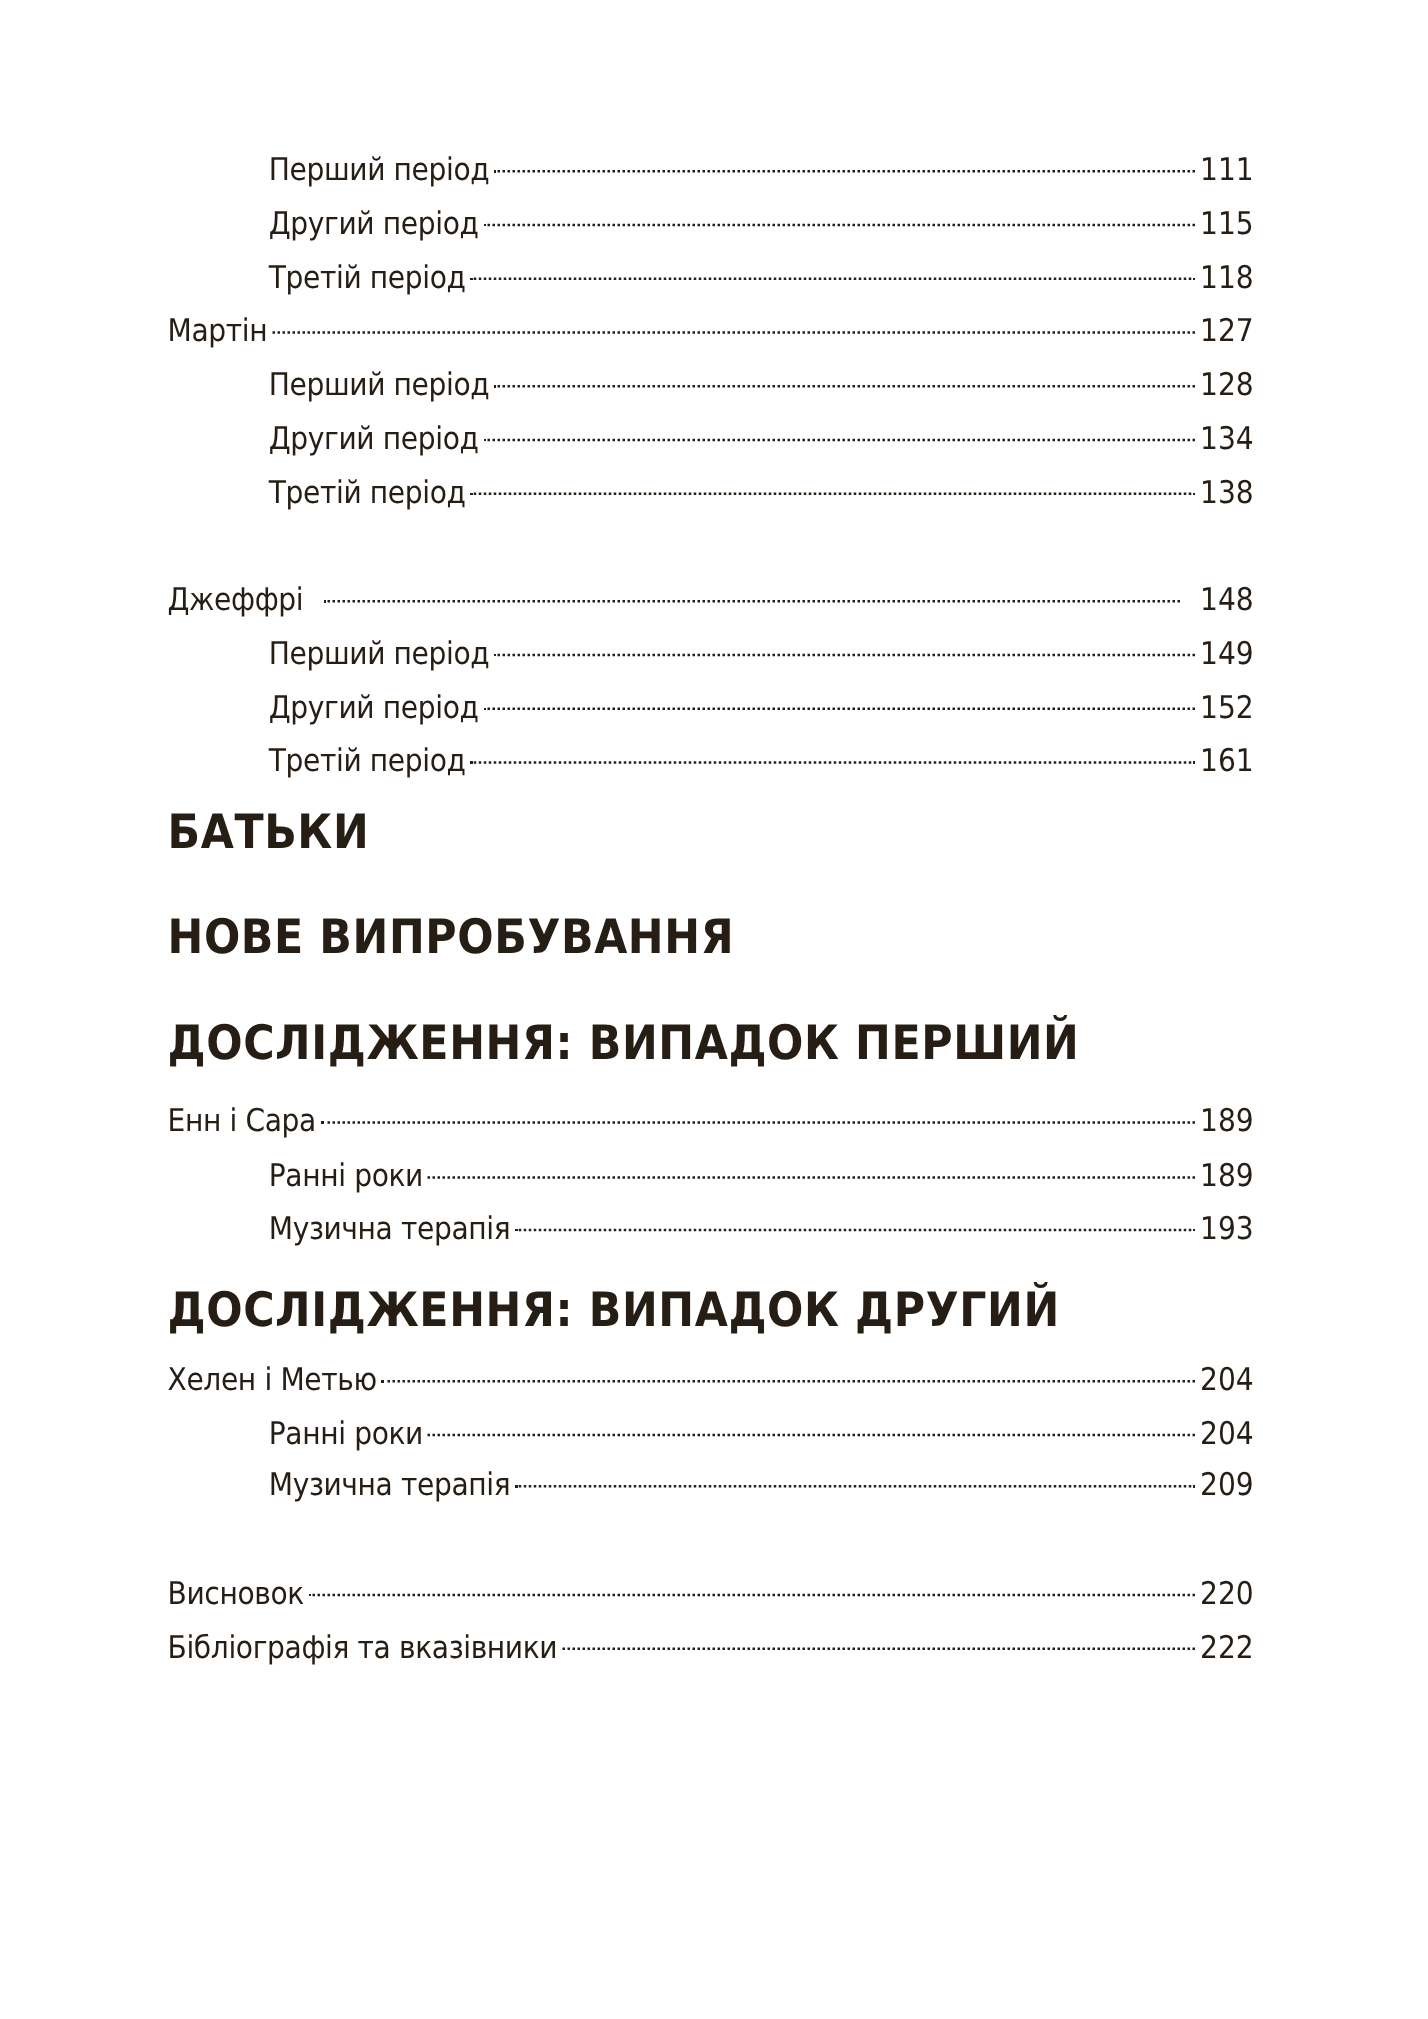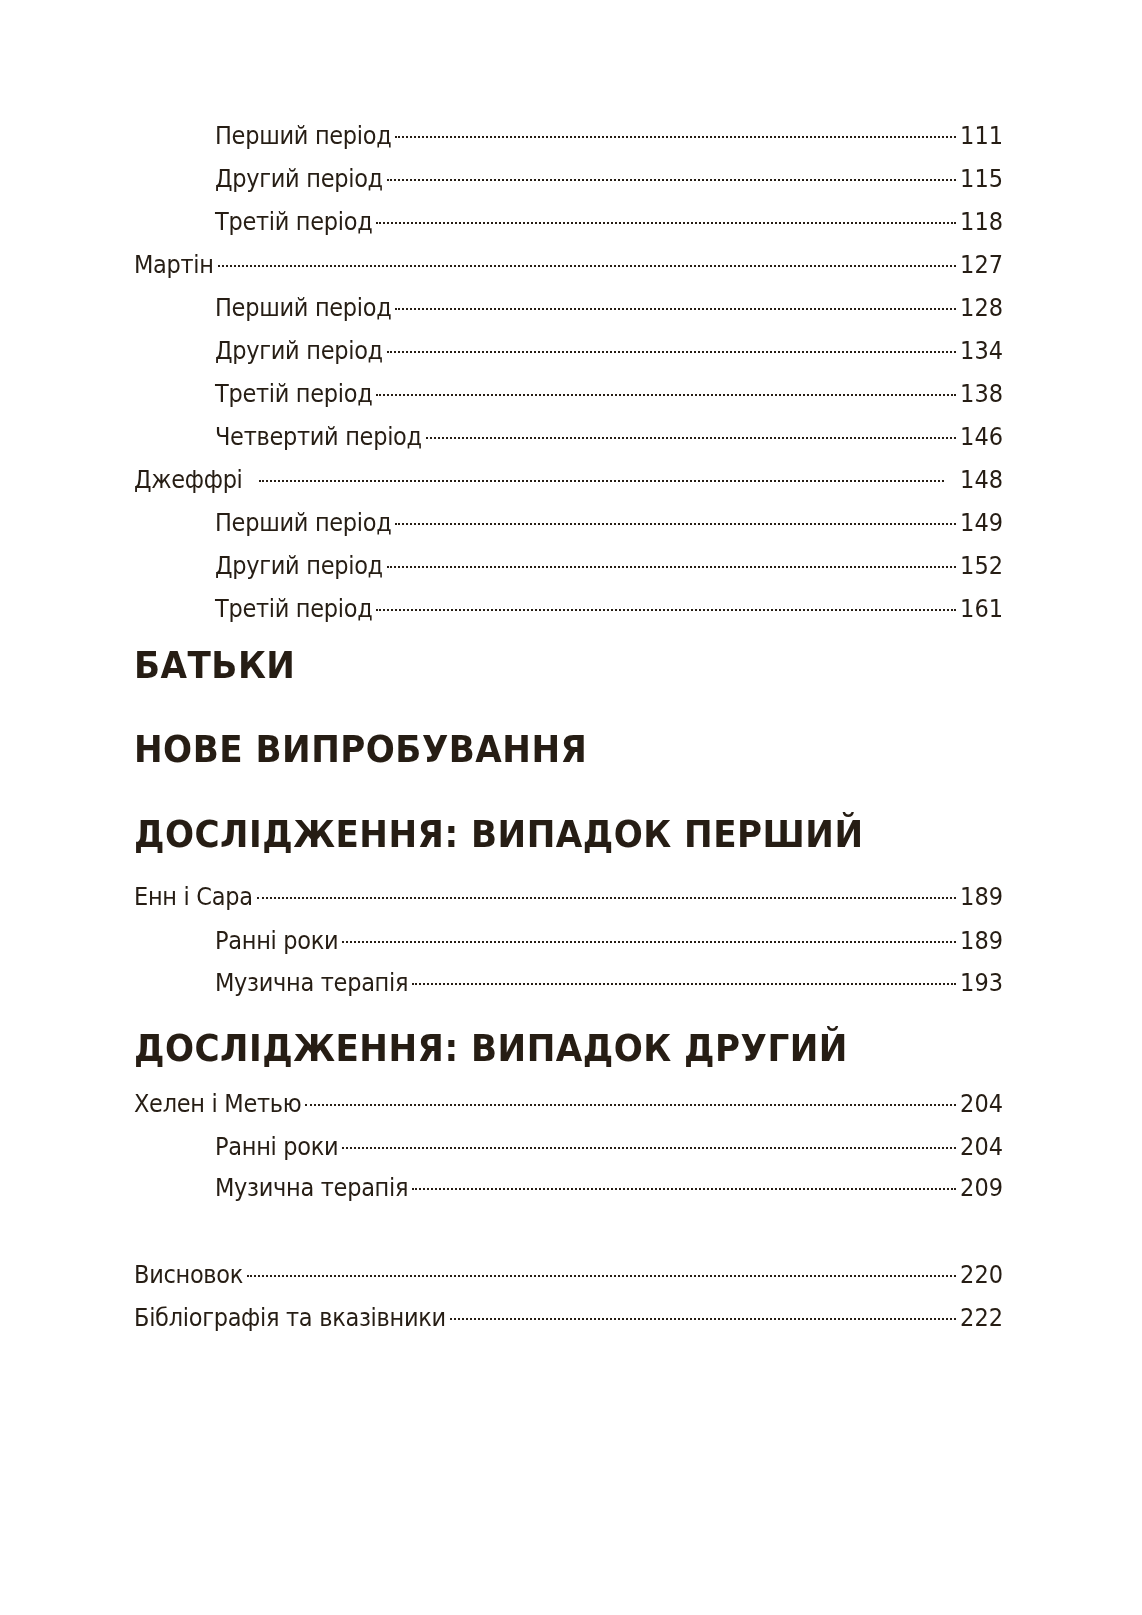--- a/index.html
+++ b/index.html
@@ -45,25 +45,20 @@
     </div>
     <div class="row l2" style="top: 336px;">
       <span class="label">Другий період</span>
       <span class="leader"></span>
       <span class="page-num">134</span>
     </div>
     <div class="row l2" style="top: 379px;">
       <span class="label">Третій період</span>
       <span class="leader"></span>
       <span class="page-num">138</span>
-    </div>
-    <div class="row l2" style="top: 422px;">
-      <span class="label">Четвертий період</span>
-      <span class="leader"></span>
-      <span class="page-num">146</span>
     </div>
     <div class="row l1" style="top: 465px; gap: 12px;">
       <span class="label">Джеффрі</span>
       <span class="leader"></span>
       <span class="page-num">148</span>
     </div>
     <div class="row l2" style="top: 508px;">
       <span class="label">Перший період</span>
       <span class="leader"></span>
       <span class="page-num">149</span>

